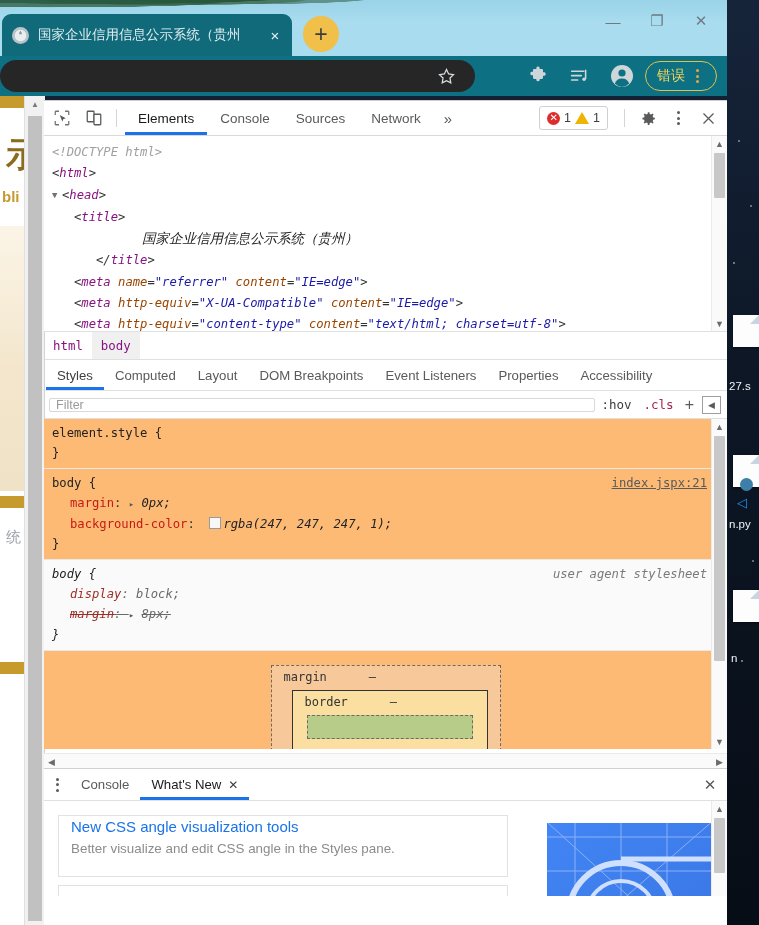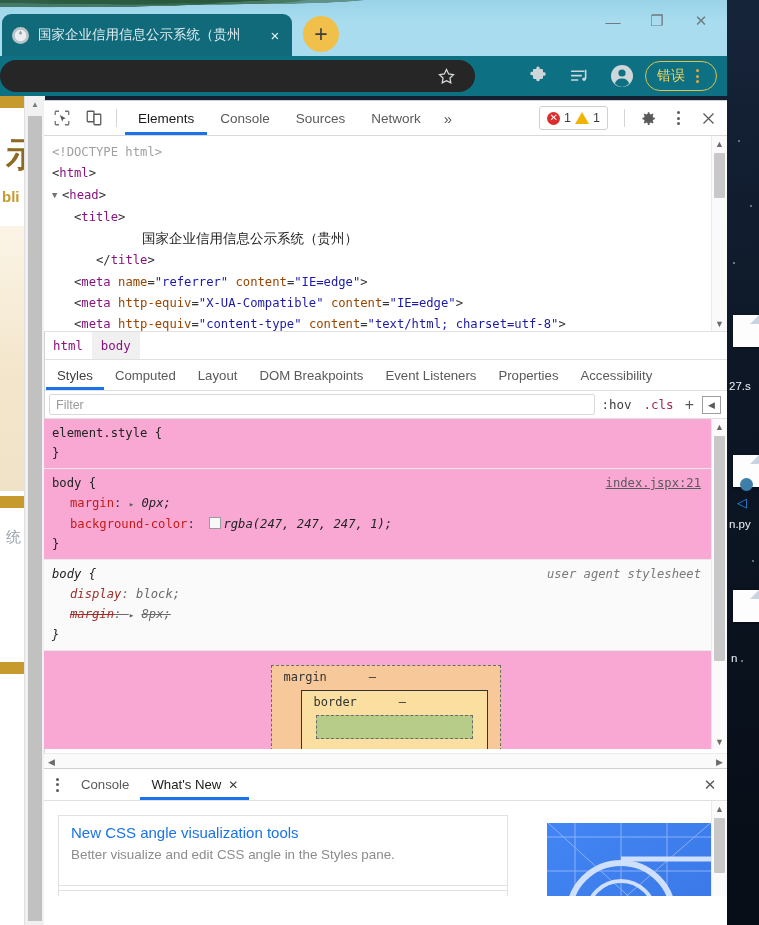--- a/index.html
+++ b/index.html
@@ -228,20 +228,21 @@
     overflow:hidden;
     border-bottom:1px solid #e0e0e0;
   }
   .dom-code {
     font-family: "DejaVu Sans Mono", monospace;
     font-size: 12.2px;
     line-height: 21.3px;
     padding: 6px 0 0 8px;
     color:#222;
     white-space: pre;
+    font-style: italic;
   }
   .tok-doctype { color:#a0a0a0; }
   .tok-tag { color:#881280; }
   .tok-attr { color:#994500; }
   .tok-val { color:#1a1aa6; }
   .tok-punc { color:#333; }
   .dom-title-text {
     color:#222; font-family:"Liberation Sans", sans-serif; font-size:13.5px;
   }
   .caret {
@@ -291,21 +292,21 @@
     content:""; position:absolute; left:0; right:0; bottom:0; height:2.5px; background:#1a73e8;
   }
 
   
   .filter-row {
     height: 27px; display:flex; align-items:center;
     border-bottom:1px solid #e0e0e0; background:#fff;
     padding-left: 5px; gap: 0;
   }
   .filter-input {
-    flex:1 1 auto; height: 21px;
+    flex:1 1 auto; height: 14px;
     border:1px solid #d9d9d9; border-radius:2px; background:#fff;
     font-size: 12.5px; color:#9a9a9a;
     padding: 0 6px; box-sizing:border-box;
     display:flex; align-items:center;text-align:right;
   }
   .fr-btn {
     padding: 0 6px; font-size: 12.5px;
     font-family:"DejaVu Sans Mono", monospace;
     color:#3c3c3c; display:flex; align-items:center; height:27px;
   }
@@ -314,36 +315,36 @@
   .fr-box {
     width:17px;height:16px;border:1px solid #9e9e9e; margin: 0 6px 0 3px;
     display:flex;align-items:center;justify-content:center;color:#5a5a5a;font-size:9px;
   }
 
   
   .styles-pane {
     position:relative;
     height: 330px;
     overflow:hidden;
-    background:#f9a8d4;
+    background:#fdba74;
   }
   .rule {
     font-family:"DejaVu Sans Mono", monospace;
     font-size: 12.2px;
     line-height: 20px;
     padding: 4px 8px 5px 8px;
     border-bottom: 1px solid #e8e8e8;
     position: relative;
     color:#222;
     white-space: pre;
   }
   .rule.ua { background:#fafafa; font-style: italic; }
   .rule .sel-name { color:#222; }
   .rule .origin {
-    position:absolute; right: 26px; top: 4px;
+    position:absolute; right: 20px; top: 4px;
     font-size: 12.2px; color:#808080;
   }
   .rule .origin.link { color:#5a5a5a; text-decoration: underline; }
   .rule .origin.ua-txt { font-style:italic; color:#7a7a7a; text-decoration:none; }
   .prop-name { color:#c41a16; padding-left: 18px; }
   .prop-val { color:#222;font-style:italic; }
   .ua .prop-name, .ua .prop-val { color:#9b2d26; }
   .ua .prop-val2 { color:#6a6a6a; }
   .strike { text-decoration: line-through; }
   .expander { color:#5a5a5a; font-size:9px; }
@@ -359,21 +360,21 @@
   }
   .bm-margin {
     width: 230px; background:#f7c99a; border: 1px dashed #6b6b6b;
     padding: 4px 0 0 0; box-sizing:border-box;
   }
   .bm-label {
     font-family:"DejaVu Sans Mono", monospace; font-size:12px; color:#333;
     padding-left: 12px; display:flex; align-items:center; gap: 42px;
   }
   .bm-border {
-    margin: 6px 12px 0 29px; background:#fadfa0; border:1px solid #333;
+    margin: 6px 12px 0 20px; background:#fadfa0; border:1px solid #333;
     padding: 4px 0 10px 0;
   }
   .bm-padding {
     margin: 6px 14px 0 14px; background:#b8cc8a; border:1px dashed #6b6b6b;
     height: 22px;
   }
 
   
   .drawer {
     position:absolute; left:0; right:0; bottom:0;
@@ -403,23 +404,23 @@
     margin-left:auto; width: 34px; height:31px;
     display:flex; align-items:center; justify-content:center; color:#5a5a5a; font-size: 15px;
   }
   .wn-subtitle {
     height: 30px; display:flex; align-items:center; padding-left: 14px;
     font-size: 13.2px; color:#3c3c3c;
     background:#f7f7f7; border-bottom:1px solid #e6e6e6;
   }
   .wn-body { position:relative; height: 95px; overflow:hidden; background:#fff; }
   .wn-card {
-    position:absolute; left: 14px; top: 14px; width: 450px; height: 76px;
+    position:absolute; left: 14px; top: 14px; width: 450px; height: 62px;
     border: 1px solid #e2e2e2; box-sizing:border-box;
-    padding: 6px 12px;
+    padding: 0 12px;
   }
   .wn-card-title { color:#1a73e8; font-size: 15px; line-height: 22px; }
   .wn-card-desc { color:#8c8c8c; font-size: 13.4px; line-height: 22px; }
   .wn-card2 {
     position:absolute; left:14px; top: 84px; width:450px; height: 40px;
     border:1px solid #e2e2e2; box-sizing:border-box;
   }
   .wn-thumb {
     position:absolute; left: 503px; top: 22px; width: 165px; height: 90px;
     background: radial-gradient(circle at 40% 110%, #7ba7ff 0 12%, transparent 13%),

